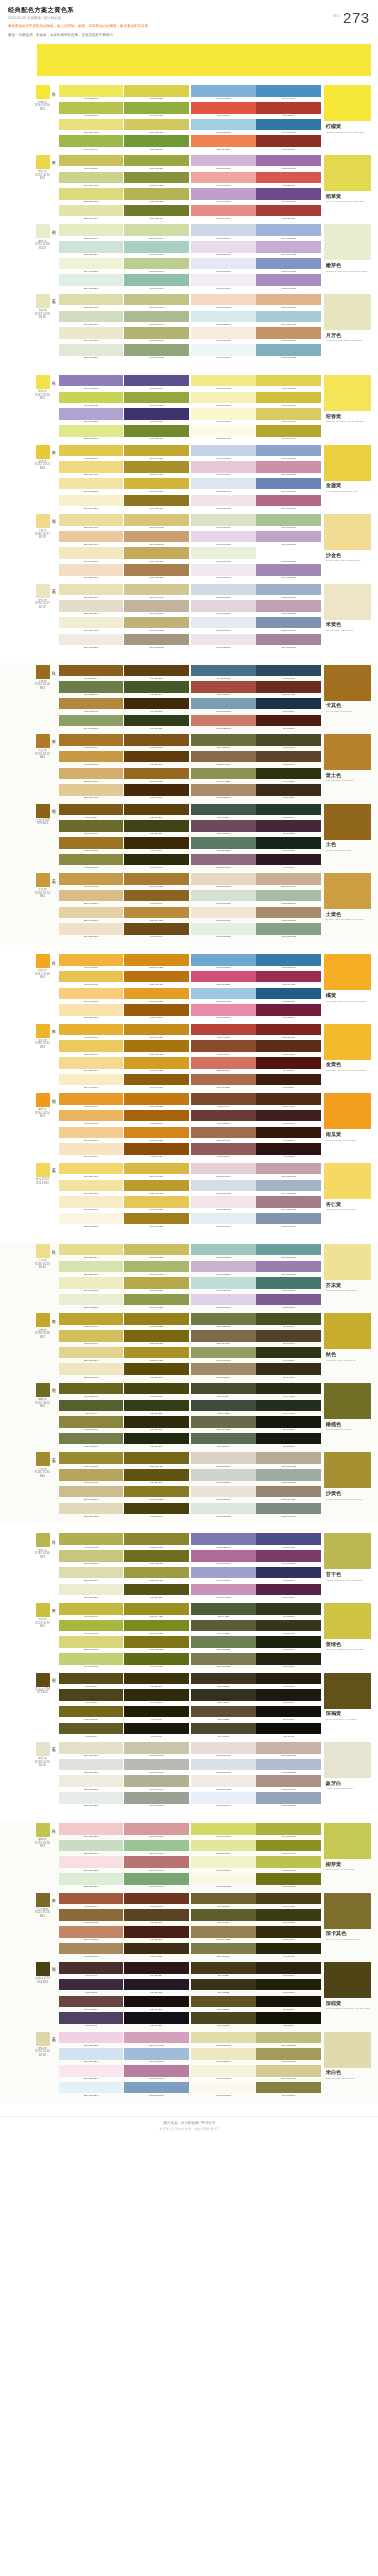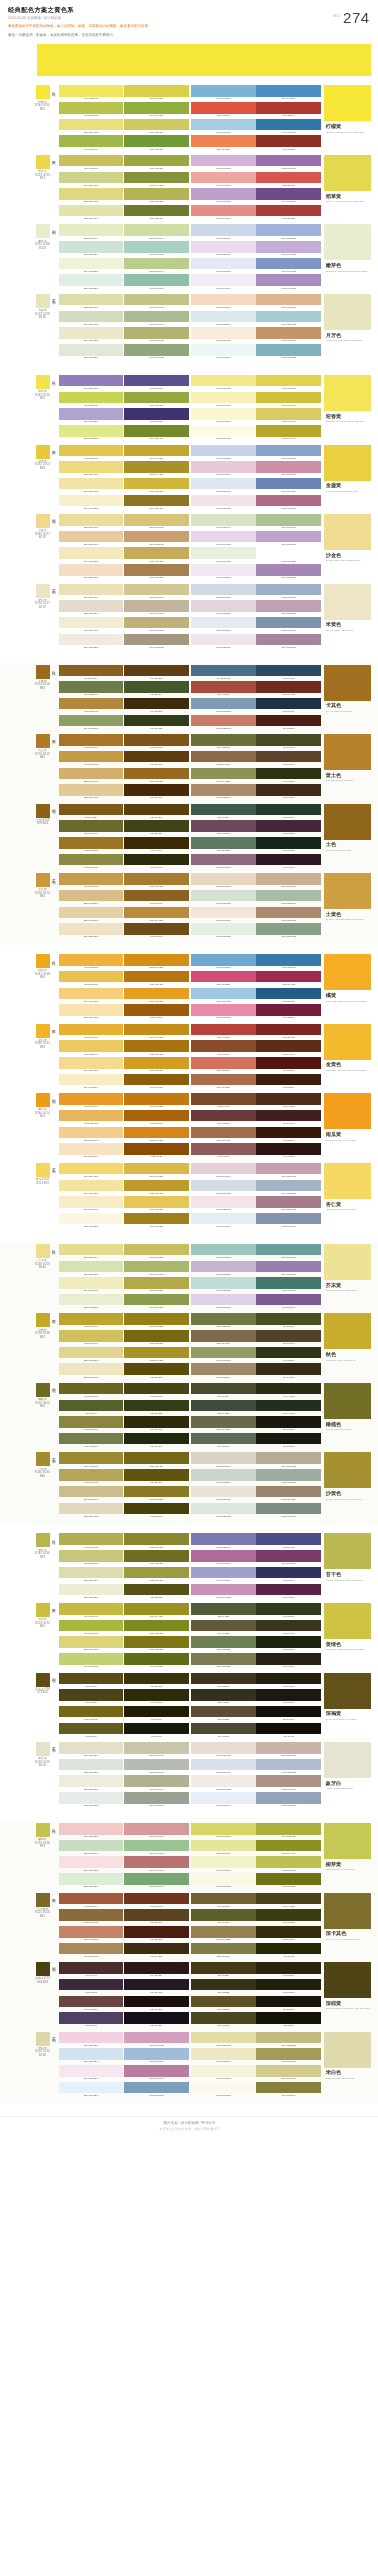--- a/index.html
+++ b/index.html
@@ -169,21 +169,21 @@
 <div class="page">
 
   <div class="hdr">
     <div class="hdr-title">经典配色方案之黄色系</div>
     <div class="hdr-sub">2014-05-06 来源网络 / 设计师必备</div>
     <div class="hdr-note">黄色是色相环中最明亮的颜色，给人以明朗、愉快、希望和活力的感受，象征着光明与希望。</div>
     <div class="hdr-note2">黄色一类暖色调，明度高，有膨胀感和前进感，在色彩搭配中易突出。</div>
   </div>
 
   <div class="pagenum">
-    <span class="pfx">NO.</span><span>274</span>
+    <span class="pfx">NO.</span><span>273</span>
   </div>
 
   <div class="banner" style="background: rgb(245, 230, 55);"></div>
 
   <div id="groups">
       <div class="group">
         <div class="blockrow">
           <div class="swatch-main">
             <div class="sq" style="background: rgb(245, 230, 55);"></div>
             <div class="lbl">柠檬黄

